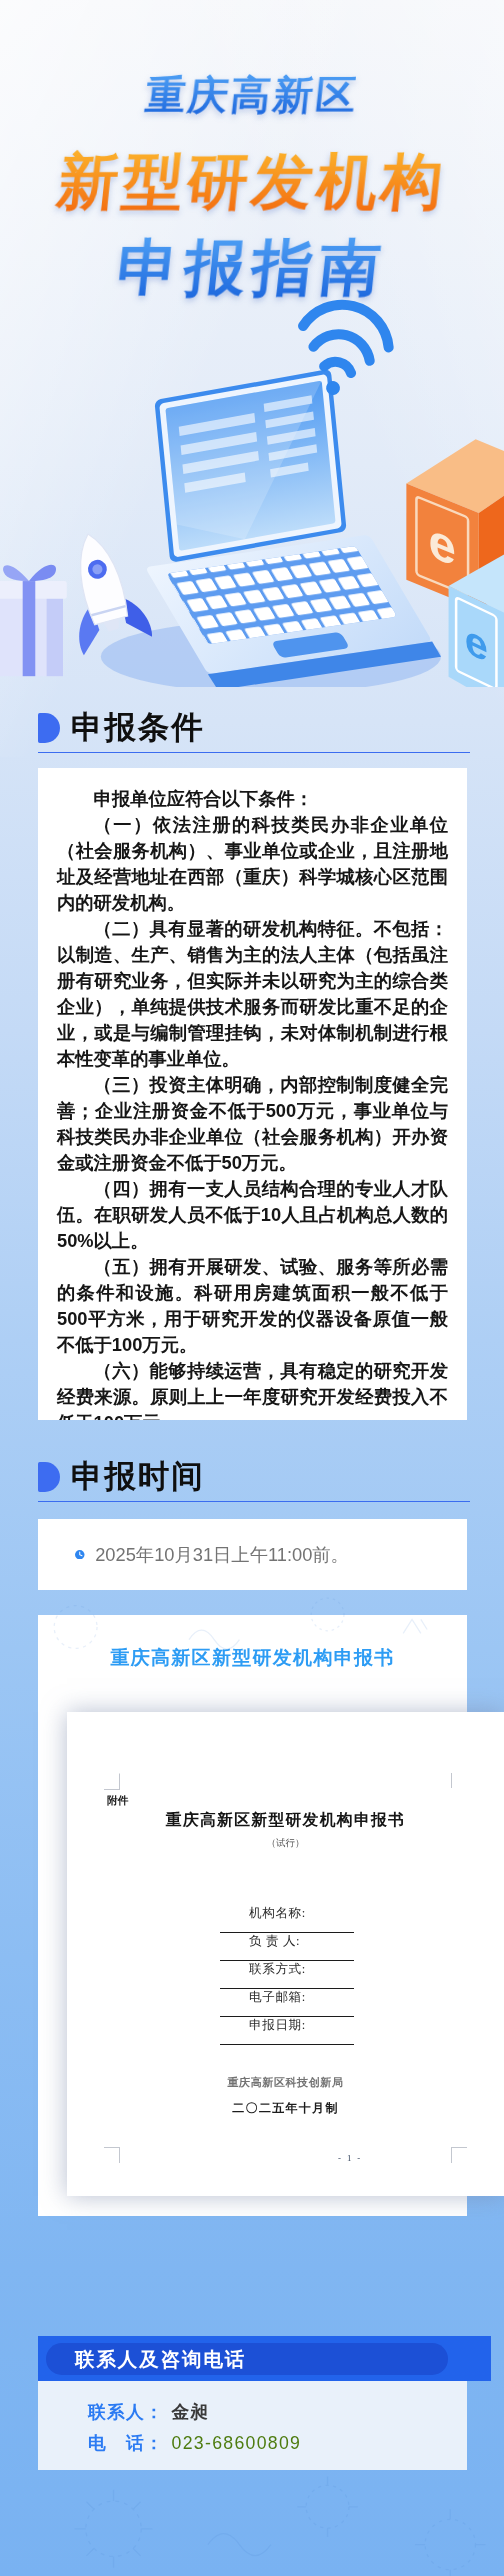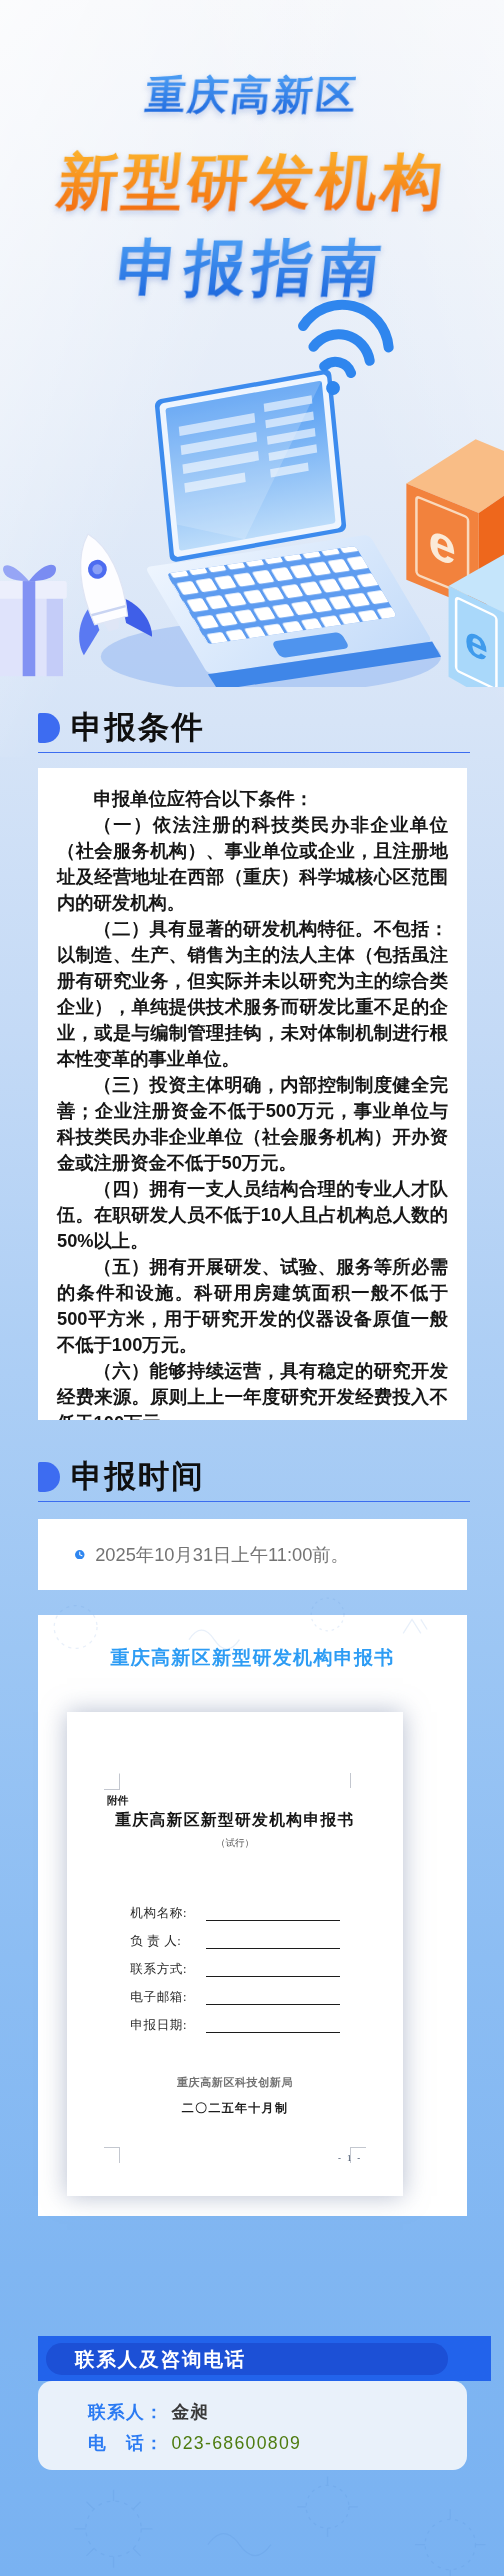--- a/index.html
+++ b/index.html
@@ -48,56 +48,56 @@
   .card2{top:1519px; height:71px;}
   .time-row{display:flex; align-items:center; margin:23px 0 0 37px;}
   .clock{width:9.5px; height:9.5px; margin-right:10.7px; flex:0 0 auto;}
   .time-text{font-size:18.3px; font-weight:400; color:#737373;}
 
   .card3{top:1599px; height:601px;margin-top:16px;}
   .doc-card-title{margin:0; padding-top:30px; text-align:center; color:#2d9cf4;
       font-size:19px; font-weight:800; letter-spacing:1.3px;}
 
   
-  .doc-page{position:absolute; left:29px; top:97px; width:336px; height:484px;
+  .doc-page{position:absolute; left:29px; top:97px; width:437px; height:484px;
       background:#ffffff; box-shadow:0 0 23px rgba(120,135,168,.55);
       font-family:"Liberation Serif","DejaVu Serif",serif;}
   .cmark{position:absolute; width:15px; height:15px;}
   .cmark.tl{left:37px;  top:61px;  border-right:0.6px solid #c3c7cf; border-bottom:0.6px solid #c3c7cf; border-bottom:none;}
   .cmark.tl{border-bottom:none;}
   .cmark.tr{right:37px; top:61px;  border-left:0.6px solid #c3c7cf;}
   .cmark.bl{left:37px;  top:435px; border-right:0.6px solid #c3c7cf; border-top:0.6px solid #c3c7cf;}
   .cmark.br{right:37px; top:435px; border-left:0.6px solid #c3c7cf; border-top:0.6px solid #c3c7cf;}
   .cmark.tl{border-top:0.6px solid #ffffff00; border-bottom:0.6px solid #c3c7cf;}
   .doc-attach{position:absolute; left:40px; top:82px; font-size:10.7px; font-weight:700;
       color:#1d1d1d; font-family:"Liberation Sans","DejaVu Sans",sans-serif;}
   .doc-title{position:absolute; left:0; top:98px; width:100%; text-align:center;
       font-size:15.8px; font-weight:700; color:#151515; letter-spacing:1.3px;}
   .doc-sub{position:absolute; left:0; top:125px; width:100%; text-align:center;
       font-size:9.5px; color:#555;}
   .doc-fields{position:absolute; left:0; top:193px; width:100%;}
-  .doc-frow{display:flex; justify-content:center; align-items:flex-start; height:28px;}
+  .doc-frow{display:flex; justify-content:center; align-items:center; height:28px;flex-direction:column;}
   .doc-flabel{font-size:12.6px; color:#2a2a2a; width:73px; letter-spacing:0.6px;}
   .doc-fline{width:134px; border-bottom:1px solid #1c1c1c; height:15px; margin-left:2.5px;}
   .doc-issuer{position:absolute; left:0; top:363px; width:100%; text-align:center;
       font-size:11px; font-weight:700; color:#737373; letter-spacing:0.6px;
       font-family:Liberation Mono, monospace;}
   .doc-date{position:absolute; left:0; top:388px; width:100%; text-align:center;
       font-size:12px; font-weight:700; color:#1c1c1c; letter-spacing:1.3px;
       font-family:"Liberation Sans","DejaVu Sans",sans-serif;}
   .doc-pageno{position:absolute; left:271px; top:441px; font-size:8.8px; color:#30405a;
       letter-spacing:1.9px;}
 
   
   .footer-bar{top:2336px; left:38px; width:429px; height:45px; background:#2263eb;padding-left:24px;}
   .footer-pill{position:absolute; left:7.6px; top:7px; width:402px; height:31.5px;
       background:#1c50d6; border-radius:15.8px;}
   .footer-title{position:absolute; left:37px; top:10px; color:#ffffff;
       font-size:19.5px; font-weight:900; letter-spacing:1.9px;}
-  .footer-card{top:2381px; left:38px; width:429px; height:89px; background:#e9f1fa;border-radius:14px;}
+  .footer-card{top:2381px; left:38px; width:429px; height:89px; background:#e9f1fa;}
   .f-row{position:absolute; left:50px; font-size:17.7px; letter-spacing:1.3px;}
   .f-row1{top:19px;} .f-row2{top:50px;}
   .f-label{color:#2b7bf3; font-weight:800;}
   .f-val{color:#3a3a3a; font-weight:600; margin-left:7.6px;}
   .f-val-phone{color:#4d7c0f; font-weight:500; letter-spacing:1.3px;}
 
   .illu{top:271px; left:0;}
   .wm-bottom{left:0; bottom:0; opacity:.45;}
   .wm-mid{left:0; top:1589px; opacity:.18;}
 </style>

